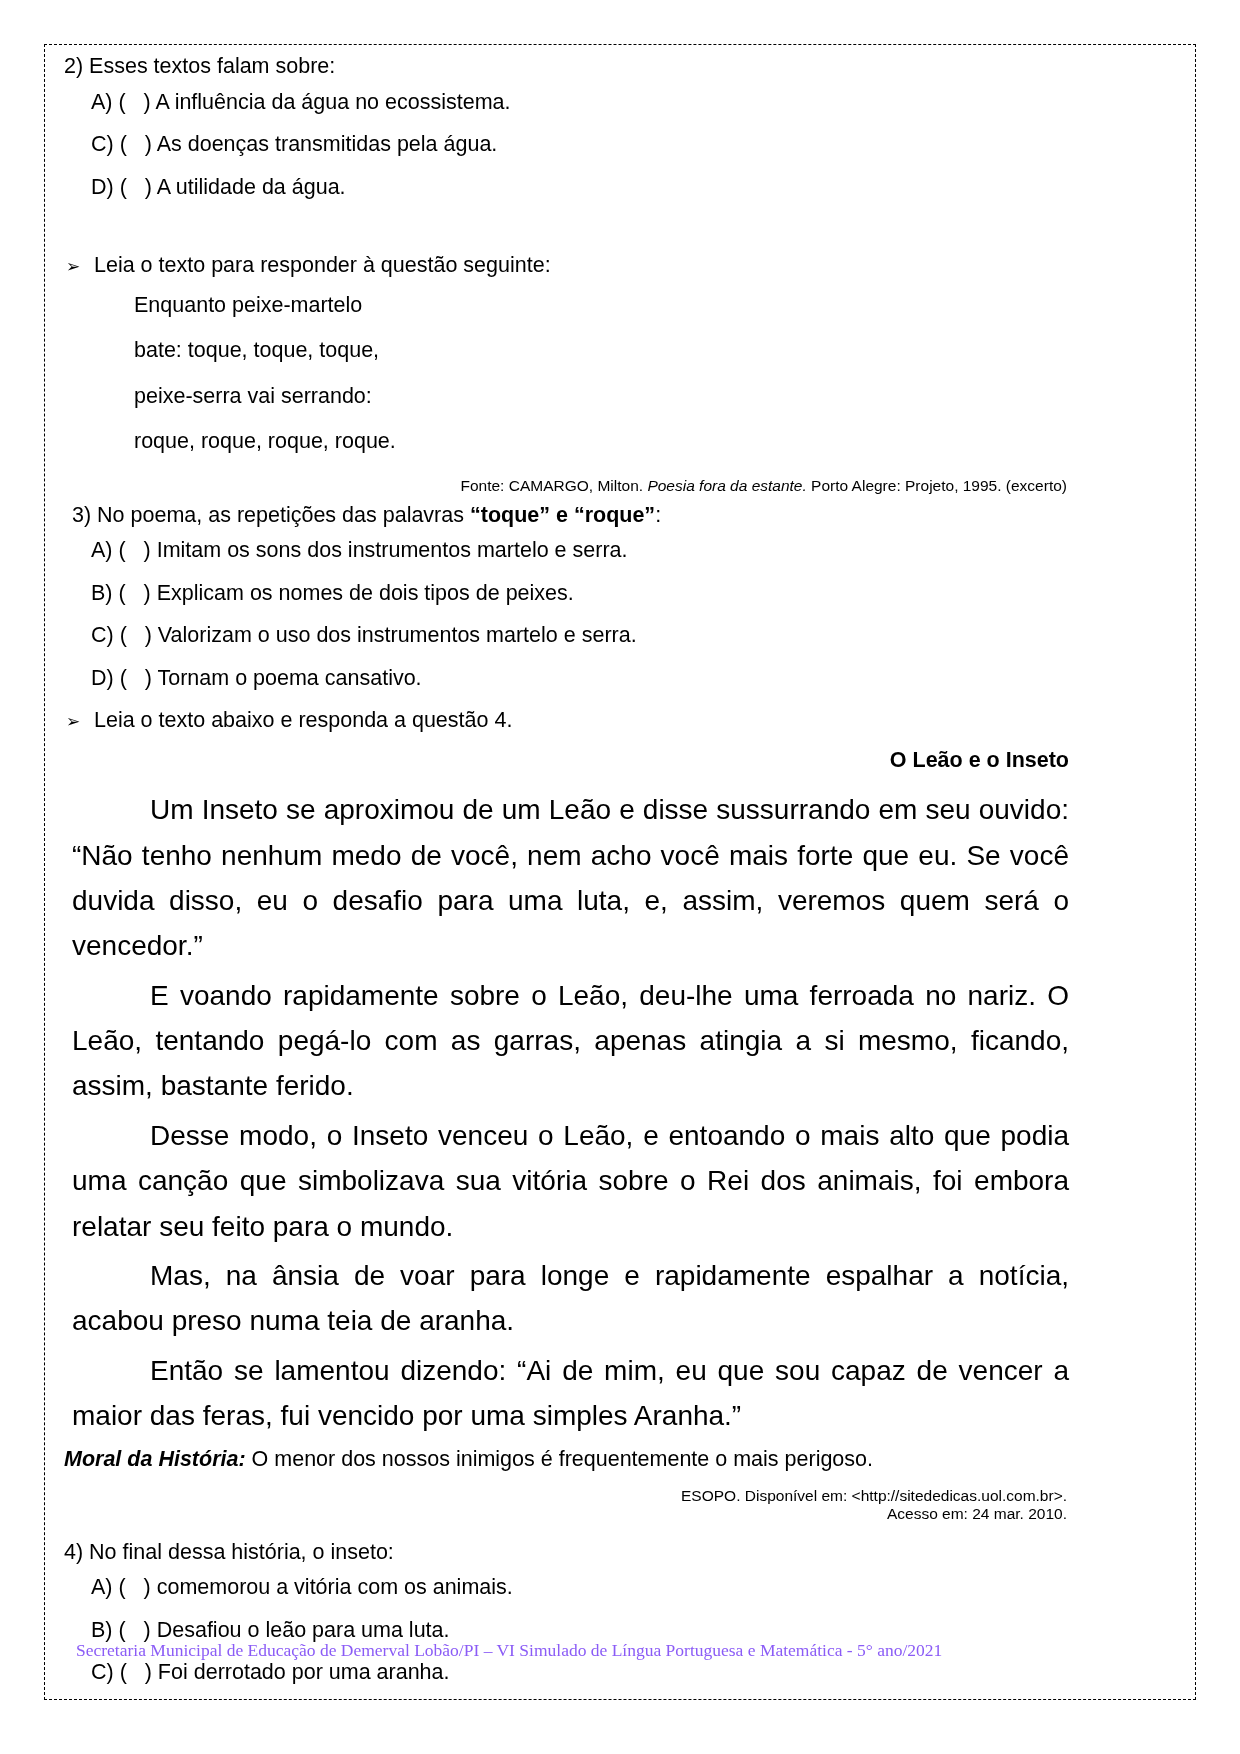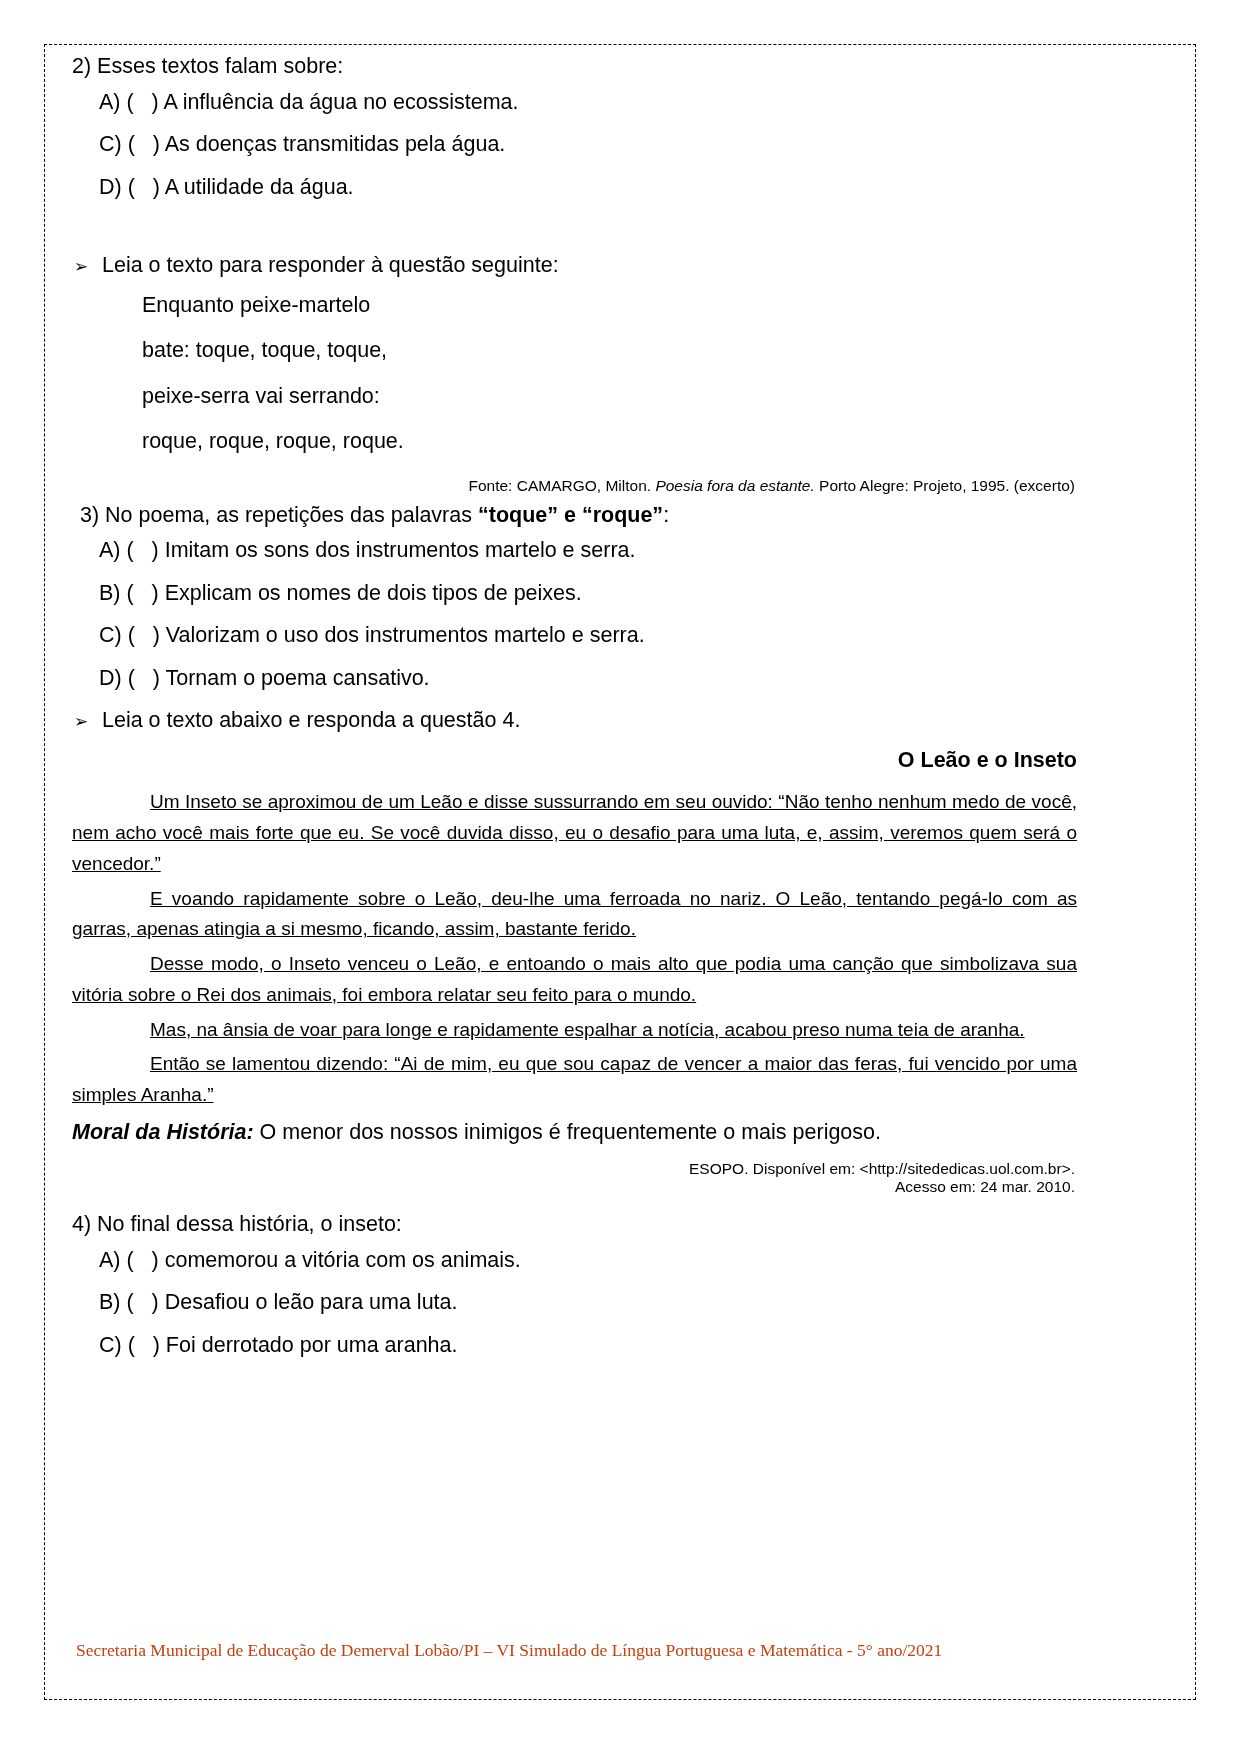--- a/index.html
+++ b/index.html
@@ -21,21 +21,21 @@
     left: 44px;
     top: 44px;
     width: 1152px;
     height: 1656px;
     border: 1px dashed #000000;
     box-sizing: border-box;
   }
 
   .content {
     position: absolute;
-    left: 72px;
+    left: 64px;
     top: 56px;
     width: 1005px;
   }
 
   
   .q-stem {
     font-size: 21.5px;
     line-height: 1.0;
     margin: 0 0 14px 0;
     padding-left: 0px;
@@ -91,46 +91,45 @@
 
   
   .fable-title {
     font-size: 21.5px;
     font-weight: bold;
     text-align: right;
     margin: 14px 0 16px 0;
     line-height: 1.0;
   }
   .fable-p {
-    font-size: 19px;
+    font-size: 28px;
     line-height: 1.62;
     text-align: justify;
     text-justify: inter-word;
-    margin: 0 0 4px 0;
+    margin: 0 0 4px 8px;
     text-indent: 78px;
-    text-decoration: underline;
   }
   .fable-p:last-of-type { margin-bottom: 0; }
   .moral {
     font-size: 21.5px;
     line-height: 1.62;
     margin: 4px 0 0 0;
     text-align: justify;
   }
   .moral b { font-weight: bold; font-style: italic; }
 
   .footer {
     position: absolute;
     left: 76px;
     top: 1642px;
     width: 1120px;
     font-family: "Liberation Serif", serif;
     font-size: 17.5px;
     line-height: 1.0;
-    color: #c2410c;
+    color: #8b5cf6;
     text-align: left;
   }
 
   b.strong { font-weight: bold; }
 </style>
 </head>
 <body>
 
 <div class="page-frame"></div>
 

